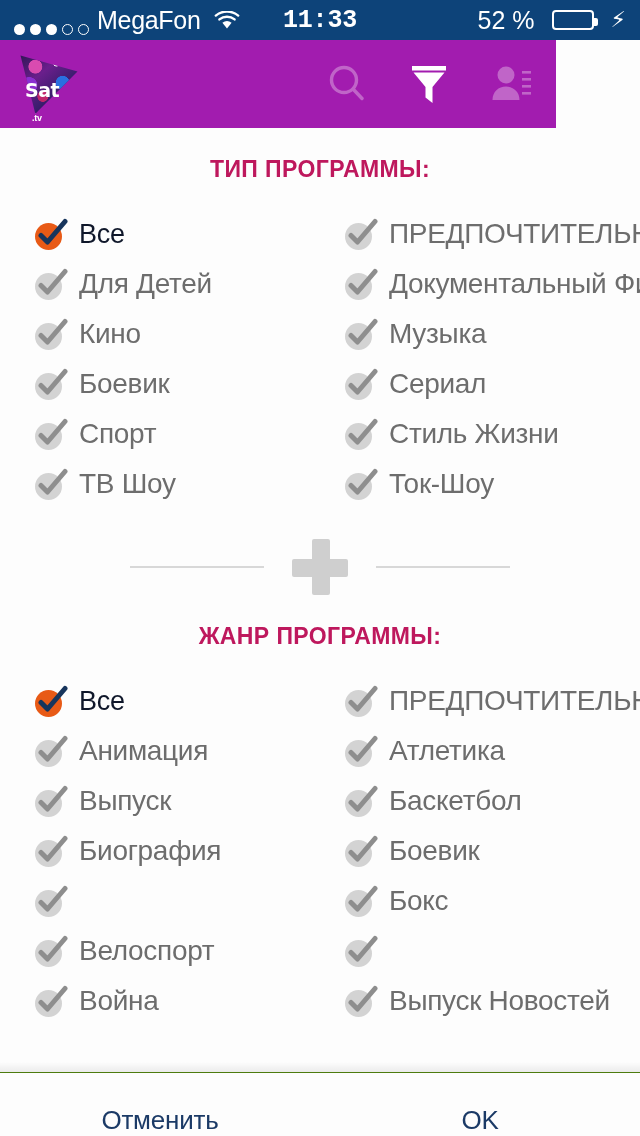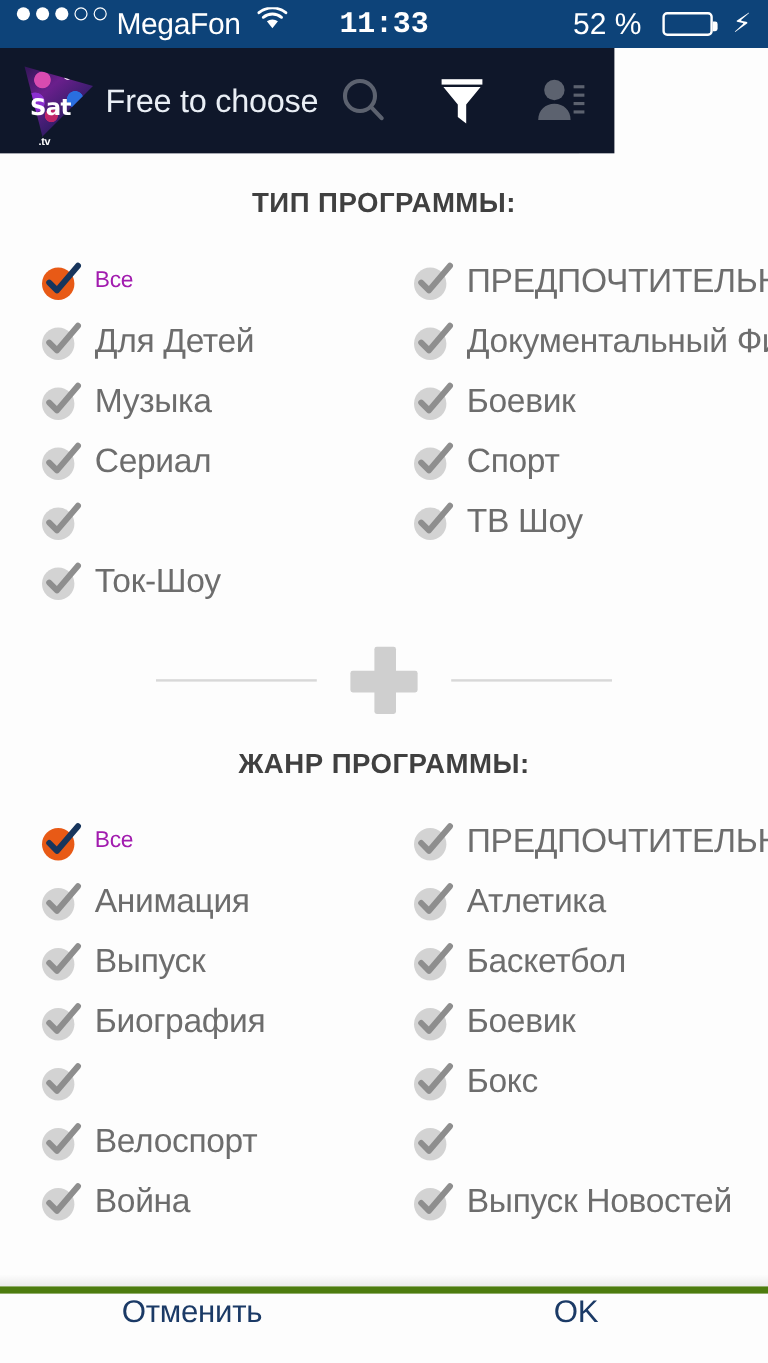--- a/index.html
+++ b/index.html
@@ -11,42 +11,42 @@
   }
   #screen { position:relative; width:640px; height:1136px; background:#fdfdfd; overflow:hidden; }
 
   
   .statusbar {
     position:absolute; top:0; left:0; width:640px; height:40px;
     background:#0d4379; color:#ffffff;
     display:flex; align-items:center;
     padding:0 14px;
   }
-  .sb-left { display:flex; align-items:flex-start; gap:8px; flex:1; }
+  .sb-left { display:flex; align-items:flex-end; gap:8px; flex:1; }
   .dots { display:flex; align-items:center; gap:5px; }
   .dot { width:11px; height:11px; border-radius:50%; }
   .dot.filled { background:#ffffff; }
   .dot.hollow { background:transparent; border:1.6px solid #ffffff; }
   .carrier { font-size:25px; font-weight:400; letter-spacing:-0.3px; }
   .wifi { margin-left:4px; }
   .sb-center { position:absolute; left:0; right:0; text-align:center;
                font-size:25px; font-weight:700; letter-spacing:-0.2px; pointer-events:none;font-family:Liberation Mono, monospace; }
   .sb-right { display:flex; align-items:center; gap:17px; margin-left:auto; position:relative; z-index:2; }
   .batt-pct { font-size:25px; font-weight:400; }
   .batt { position:relative; width:42px; height:20px; border:2px solid #ffffff;
           border-radius:4px; padding:2px; }
   .batt-fill { height:100%; background:#f6c513; border-radius:1px; }
   .batt-cap { position:absolute; right:-6px; top:6px; width:4px; height:8px;
               background:#ffffff; border-radius:0 2px 2px 0; }
   .bolt { font-size:22px; line-height:1; }
 
   
   .appbar {
-    position:absolute; top:40px; left:0; width:512px; height:88px;
-    background:#0f172a;
+    position:absolute; top:40px; left:0; width:556px; height:88px;
+    background:#a21caf;
     display:flex; align-items:center; padding:0 18px;
   }
   .logo { position:relative; width:62px; height:62px; flex:none; }
   .logo-tri {
     position:absolute; inset:0;
     background:
       radial-gradient(circle at 28% 22%, #d94bb0 0 10%, transparent 11%),
       radial-gradient(circle at 62% 16%, #ffffff 0 5%, transparent 6%),
       radial-gradient(circle at 18% 52%, #8b2fd0 0 13%, transparent 14%),
       radial-gradient(circle at 72% 48%, #2a6fe0 0 12%, transparent 13%),
@@ -81,33 +81,33 @@
   .pointer {
     position:absolute; top:128px; left:482px; width:44px; height:20px;
     background:#ffffff;
     clip-path: polygon(50% 100%, 0 0, 100% 0);
   }
 
   
   .content { position:absolute; top:128px; left:0; width:640px; height:944px; background:#fdfdfd; }
 
   .section-title {
-    text-align:center; color:#404040; font-size:23px; font-weight:700;
+    text-align:center; color:#be185d; font-size:23px; font-weight:700;
     letter-spacing:0.4px; padding-top:28px;
   }
 
   .grid {
     display:grid; grid-template-columns:310px 330px;
     padding-left:34px; margin-top:26px;
   }
   .cell { height:50px; display:flex; align-items:center; gap:11px; overflow:hidden; }
   .cell-label {
     font-size:28px; color:#6d6d6d; white-space:nowrap; letter-spacing:-0.3px;
   }
-  .cell.checked .cell-label { color:#a21caf; font-size:19px; }
+  .cell.checked .cell-label { color:#0f172a; font-size:27px; }
 
   .chk { position:relative; width:34px; height:34px; flex:none; }
   .chk .circ {
     position:absolute; left:1px; top:6px; width:27px; height:27px;
     border-radius:50%; background:#d3d3d3;
   }
   .chk.on .circ { background:#e85a16; }
   .chk .tick { position:absolute; left:0; top:0; width:34px; height:34px; }
 
   
@@ -119,22 +119,22 @@
   .plus { position:relative; width:56px; height:56px; flex:none; }
   .plus::before, .plus::after {
     content:""; position:absolute; background:#cfcfcf; border-radius:2px;
   }
   .plus::before { left:20px; top:0; width:18px; height:56px; }
   .plus::after  { left:0; top:20px; width:56px; height:18px; }
 
   
   .bottombar {
     position:absolute; bottom:0; left:0; width:640px; height:64px;
-    background:#fdfdfd; border-top:6px solid #4d7c0f;
-    display:flex; align-items:flex-start;
+    background:#fdfdfd; border-top:1px solid #4d7c0f;
+    display:flex; align-items:flex-end;
   }
   .bb-btn {
     flex:1; text-align:center; color:#1b3a66; font-size:26px;
     letter-spacing:-0.2px;
   }
   .list-shadow {
     position:absolute; left:0; bottom:64px; width:640px; height:10px;
     background:linear-gradient(to top, rgba(0,0,0,.07), rgba(0,0,0,0));
   }
 </style>
@@ -174,21 +174,20 @@
     </div>
   </div>
 
   <div class="appbar">
     <div class="logo">
       <span class="logo-tri"></span>
       <span class="logo-stroke"></span>
       <span class="logo-sat">Sat</span>
       <span class="logo-tv">.tv</span>
     </div>
-    <div class="tagline">Free to choose</div>
 
     <div class="appbar-actions">
       <div class="act dim">
         <svg width="44" height="44" viewBox="0 0 44 44">
           <circle cx="19" cy="18" r="12.5" stroke="#ffffff" stroke-width="3.4" fill="none"></circle>
           <line x1="28.5" y1="27.5" x2="37" y2="36.5" stroke="#ffffff" stroke-width="3.4" stroke-linecap="round"></line>
         </svg>
       </div>
       <div class="act">
         <svg width="50" height="50" viewBox="0 0 50 50">
@@ -250,20 +249,29 @@
           </span>
           <span class="cell-label">Документальный Фильм</span>
         </div>
         <div class="cell">
           <span class="chk">
             <span class="circ"></span>
             <svg class="tick" viewBox="0 0 34 34">
               <path d="M7 18.5 L13.5 25 L31 4.5" fill="none" stroke="#8e8e8e" stroke-width="5" stroke-linecap="round" stroke-linejoin="round"></path>
             </svg>
           </span>
+          <span class="cell-label">Кино</span>
+        </div>
+        <div class="cell">
+          <span class="chk">
+            <span class="circ"></span>
+            <svg class="tick" viewBox="0 0 34 34">
+              <path d="M7 18.5 L13.5 25 L31 4.5" fill="none" stroke="#8e8e8e" stroke-width="5" stroke-linecap="round" stroke-linejoin="round"></path>
+            </svg>
+          </span>
           <span class="cell-label">Музыка</span>
         </div>
         <div class="cell">
           <span class="chk">
             <span class="circ"></span>
             <svg class="tick" viewBox="0 0 34 34">
               <path d="M7 18.5 L13.5 25 L31 4.5" fill="none" stroke="#8e8e8e" stroke-width="5" stroke-linecap="round" stroke-linejoin="round"></path>
             </svg>
           </span>
           <span class="cell-label">Боевик</span>
@@ -286,20 +294,21 @@
           </span>
           <span class="cell-label">Спорт</span>
         </div>
         <div class="cell">
           <span class="chk">
             <span class="circ"></span>
             <svg class="tick" viewBox="0 0 34 34">
               <path d="M7 18.5 L13.5 25 L31 4.5" fill="none" stroke="#8e8e8e" stroke-width="5" stroke-linecap="round" stroke-linejoin="round"></path>
             </svg>
           </span>
+          <span class="cell-label">Стиль Жизни</span>
         </div>
         <div class="cell">
           <span class="chk">
             <span class="circ"></span>
             <svg class="tick" viewBox="0 0 34 34">
               <path d="M7 18.5 L13.5 25 L31 4.5" fill="none" stroke="#8e8e8e" stroke-width="5" stroke-linecap="round" stroke-linejoin="round"></path>
             </svg>
           </span>
           <span class="cell-label">ТВ Шоу</span>
         </div>

